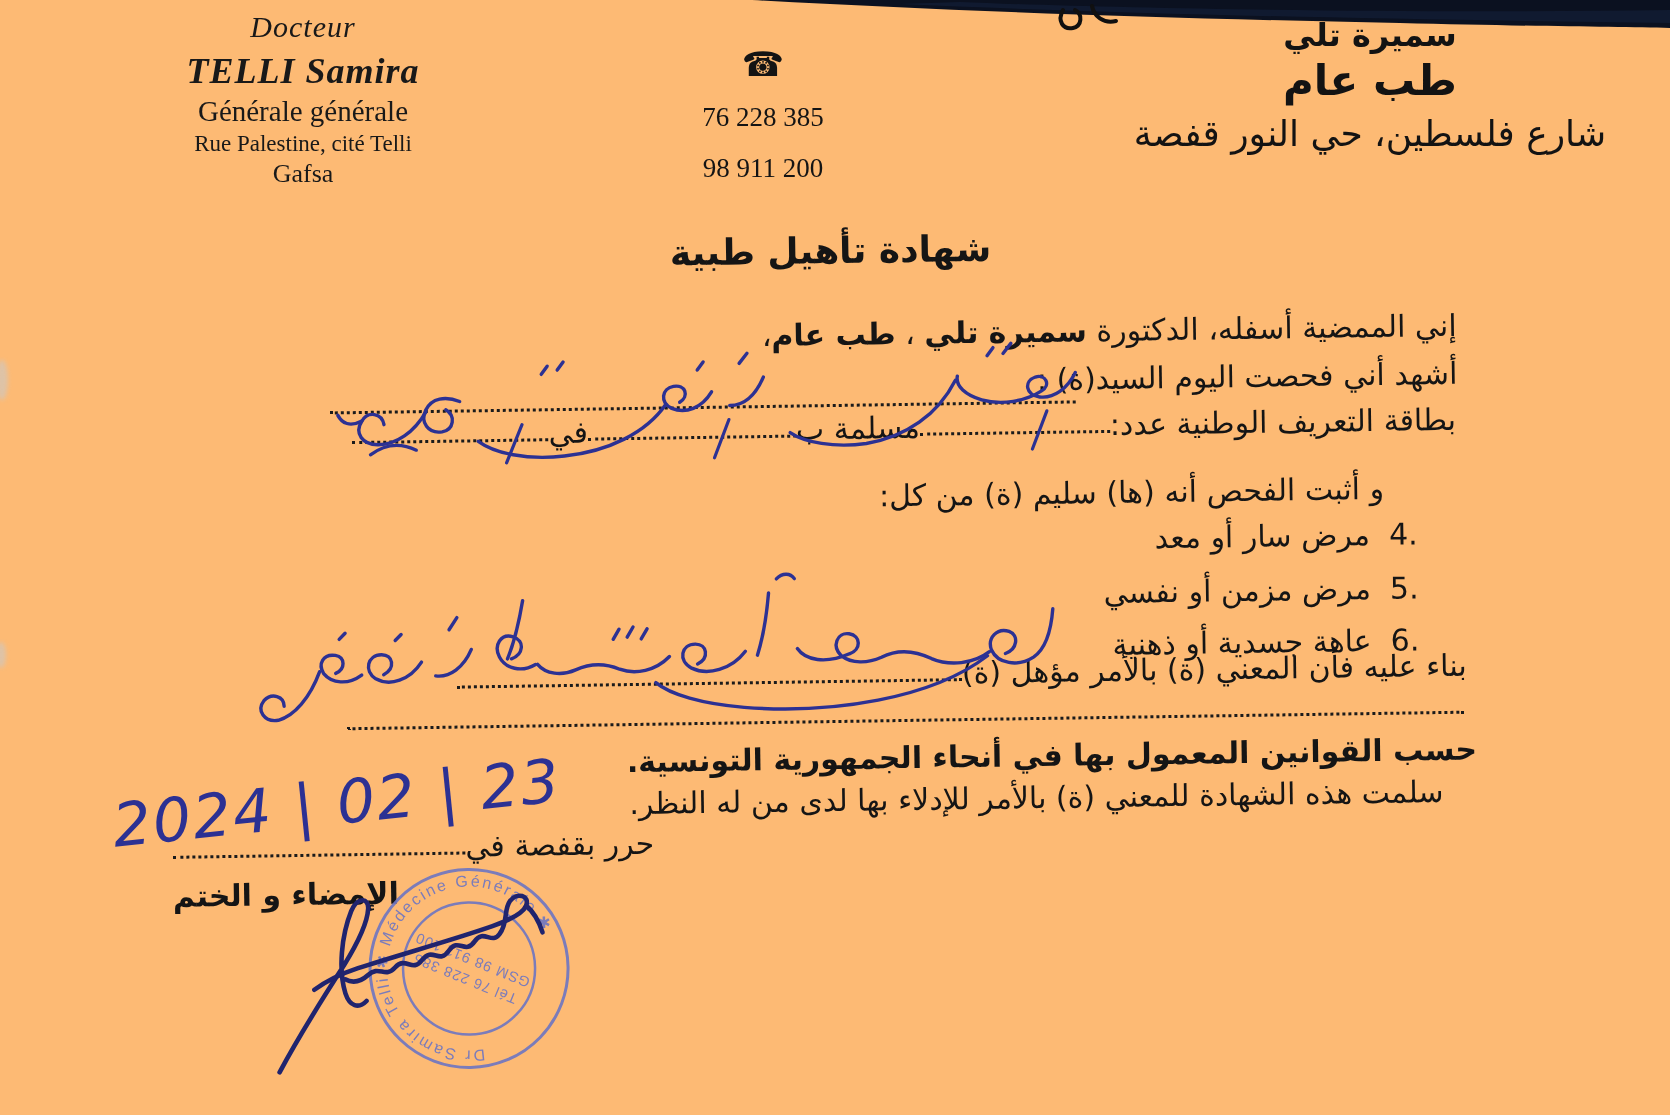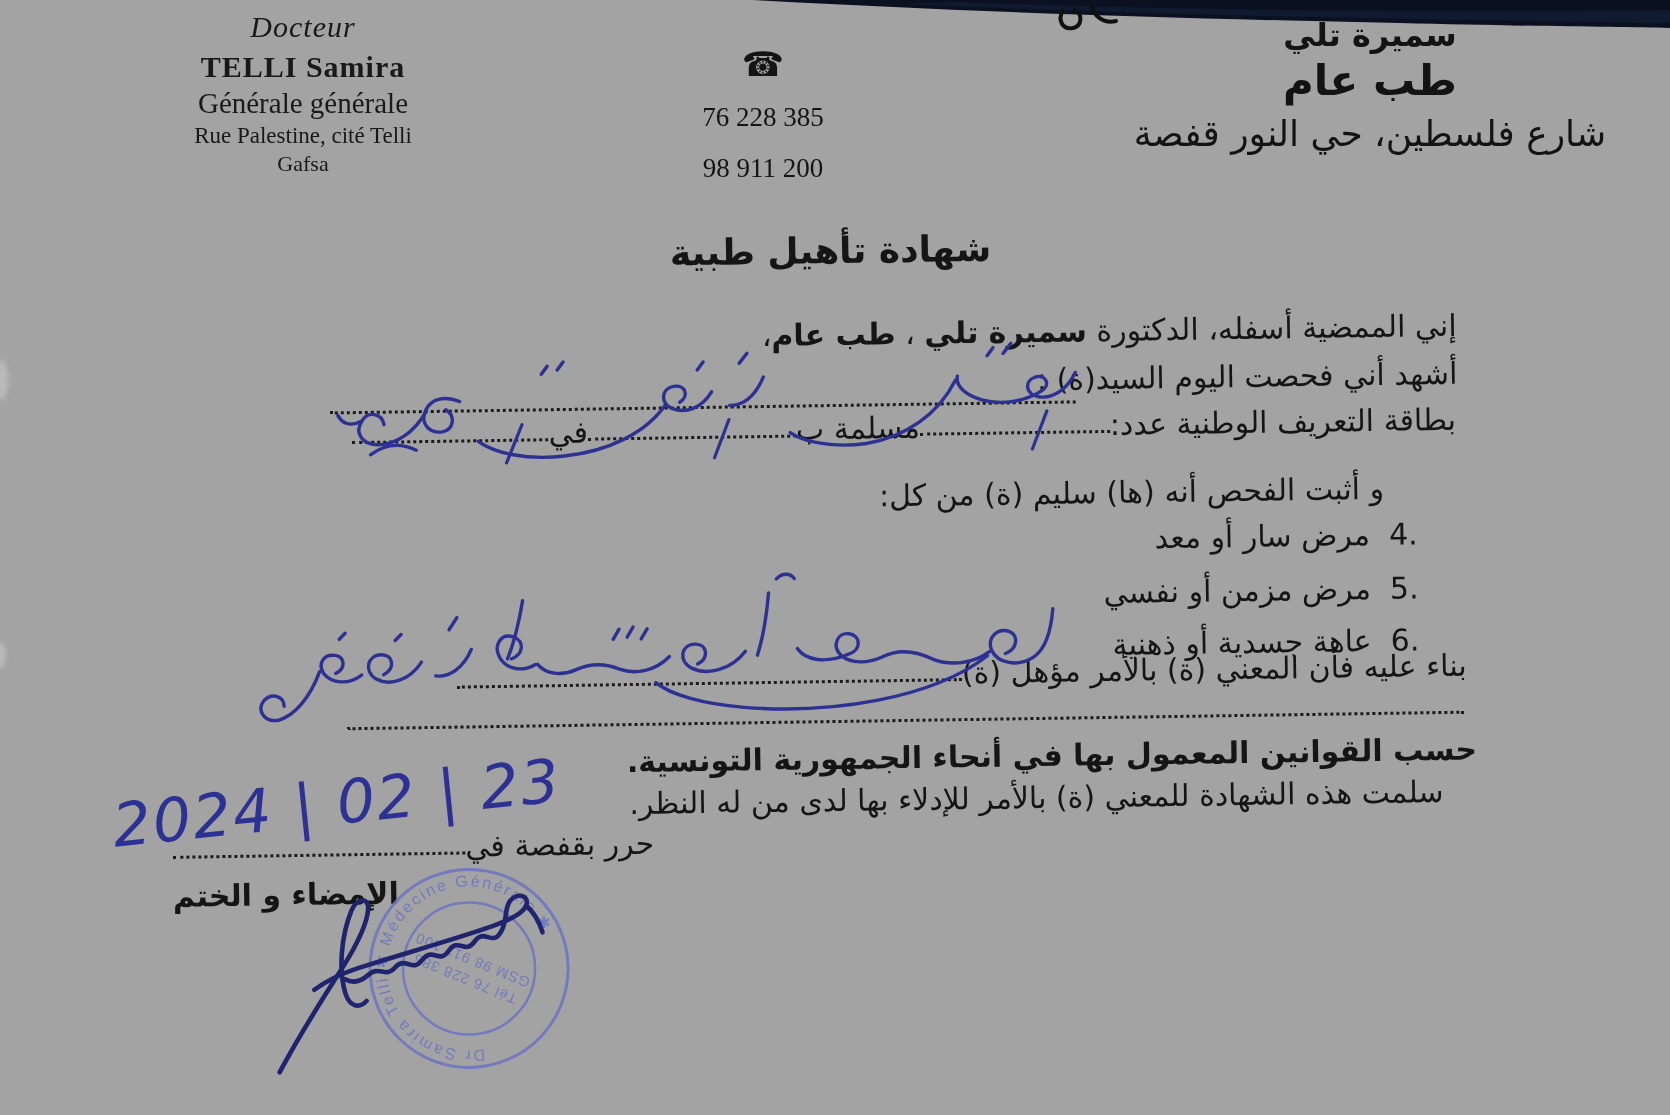--- a/index.html
+++ b/index.html
@@ -1,25 +1,25 @@
 <!DOCTYPE html>
 <html lang="ar"><head>
 <meta charset="utf-8">
 <style>
   html,body{margin:0;padding:0;background:#e8e8e8;}
-  .page{position:relative;width:1670px;height:1115px;background:#a3a3a3;overflow:hidden;
+  .page{position:relative;width:1670px;height:1115px;background:#fdba74;overflow:hidden;
         font-family:"DejaVu Sans",sans-serif;color:#151515;}
   .abs{position:absolute;}
   
   .hdr-fr{left:88px;top:10px;width:430px;text-align:center;font-family:"Liberation Serif",serif;color:#191919;}
   .hdr-fr .docteur{font-style:italic;font-size:30px;letter-spacing:1px;}
-  .hdr-fr .name{font-weight:bold;font-size:30px;margin-top:6px;letter-spacing:1px;}
+  .hdr-fr .name{font-weight:bold;font-size:36px;margin-top:6px;letter-spacing:1px;font-style:italic;}
   .hdr-fr .spec{font-size:29px;margin-top:3px;}
   .hdr-fr .addr{font-size:23px;margin-top:3px;}
-  .hdr-fr .city{font-size:22px;margin-top:2px;}
+  .hdr-fr .city{font-size:26px;margin-top:2px;}
   .hdr-tel{left:648px;top:48px;width:230px;text-align:center;font-family:"Liberation Serif",serif;color:#141414;}
   .hdr-tel .icon{font-size:34px;line-height:1;}
   .hdr-tel .num{font-size:27px;margin-top:20px;}
   .hdr-ar{left:1130px;top:16px;width:480px;text-align:center;direction:rtl;color:#131313;}
   .hdr-ar .aname{font-weight:bold;font-size:32px;}
   .hdr-ar .aspec{font-weight:bold;font-size:42px;margin-top:2px;}
   .hdr-ar .aaddr{font-size:36px;margin-top:8px;}
   
   .docbody{position:absolute;inset:0;transform:rotate(-0.85deg);transform-origin:835px 557px;}
   .title{left:0;right:0;top:230px;text-align:center;font-weight:bold;font-size:36px;direction:rtl;}

